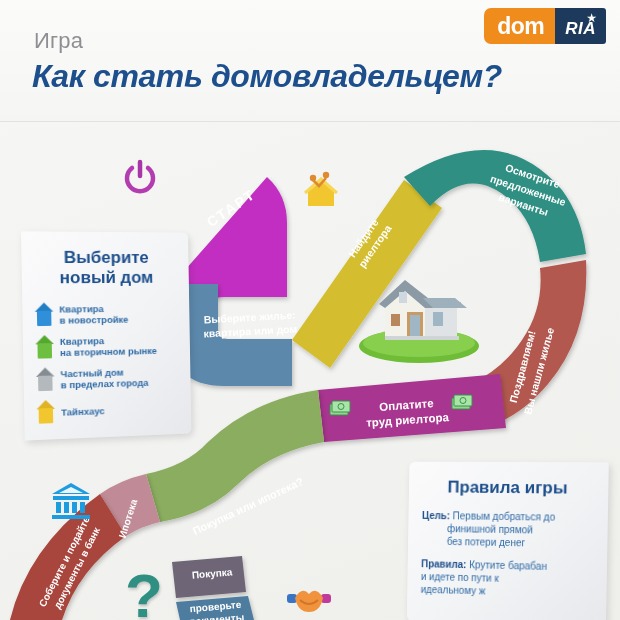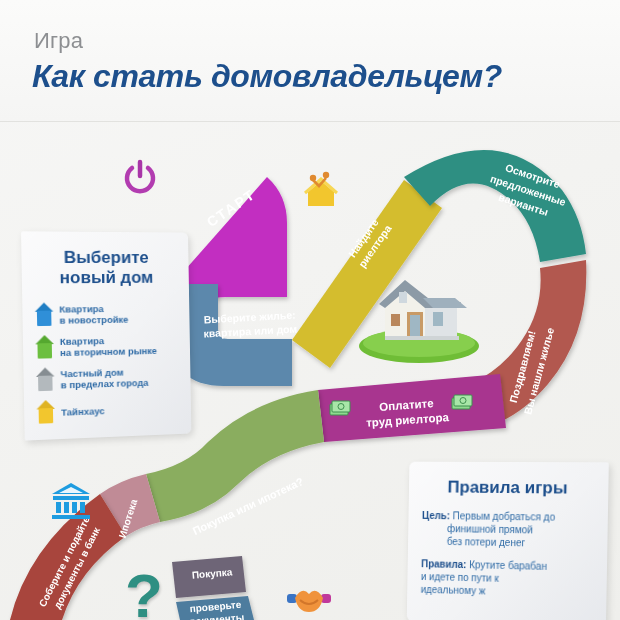--- a/index.html
+++ b/index.html
@@ -117,20 +117,27 @@
   #house-photo { position:absolute; left:355px; top:272px; width:128px; height:92px; }
 </style>
 </head>
 <body>
 
 <div id="stage">
 
   <div id="header">
     <div id="kicker">Игра</div>
     <div id="headline">Как стать домовладельцем?</div>
+    <div id="logo">
+      <div class="dom">dom</div>
+      <div class="ria">
+        <span class="star">★</span>
+        <span class="ria-txt">RIA</span>
+      </div>
+    </div>
   </div>
 
   <svg id="board" viewBox="0 0 620 498">
     <defs>
       <filter id="sh" x="-20%" y="-20%" width="150%" height="150%">
         <feDropShadow dx="1.5" dy="2.5" stdDeviation="2" flood-color="#000" flood-opacity="0.22"></feDropShadow>
       </filter>
     </defs>
 
     <path filter="url(#sh)" d="M175 150 L272 40 Q292 58 292 86 L292 160 L232 160 Q205 160 190 176 Z" transform="translate(-5,15)" fill="#c22ec1"></path>

